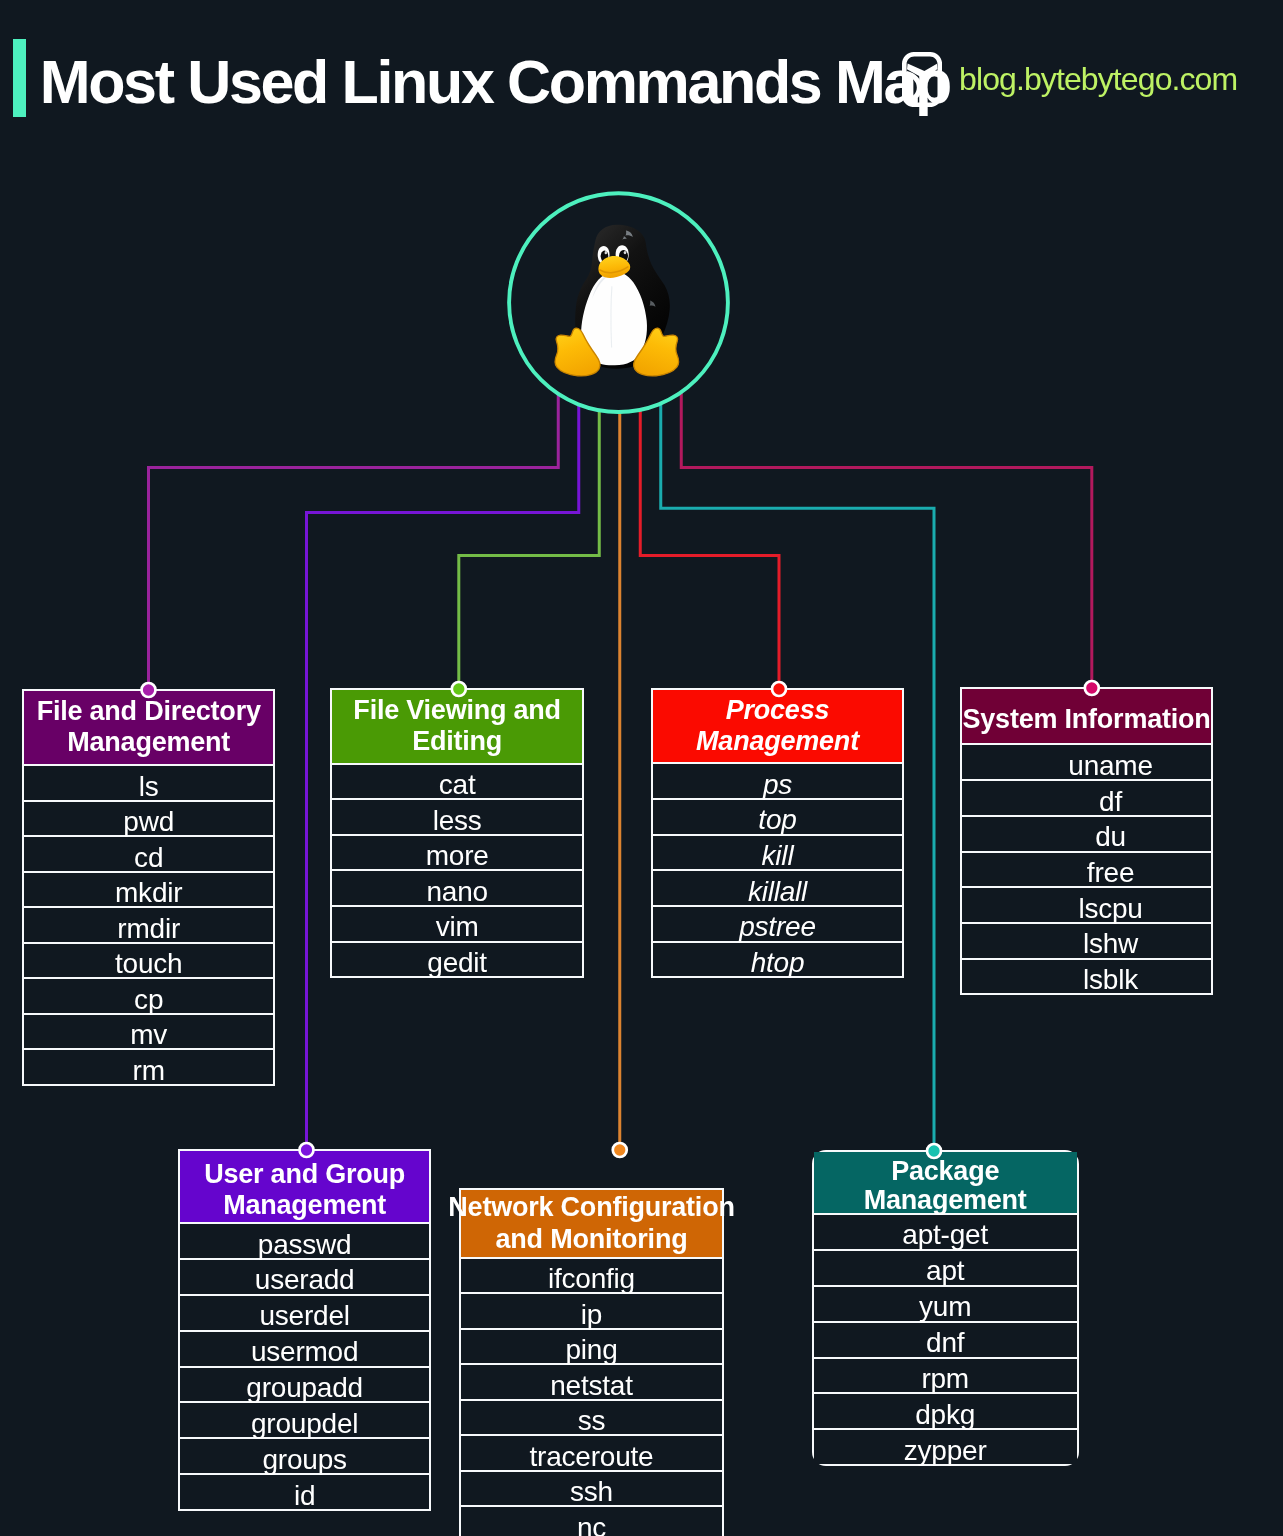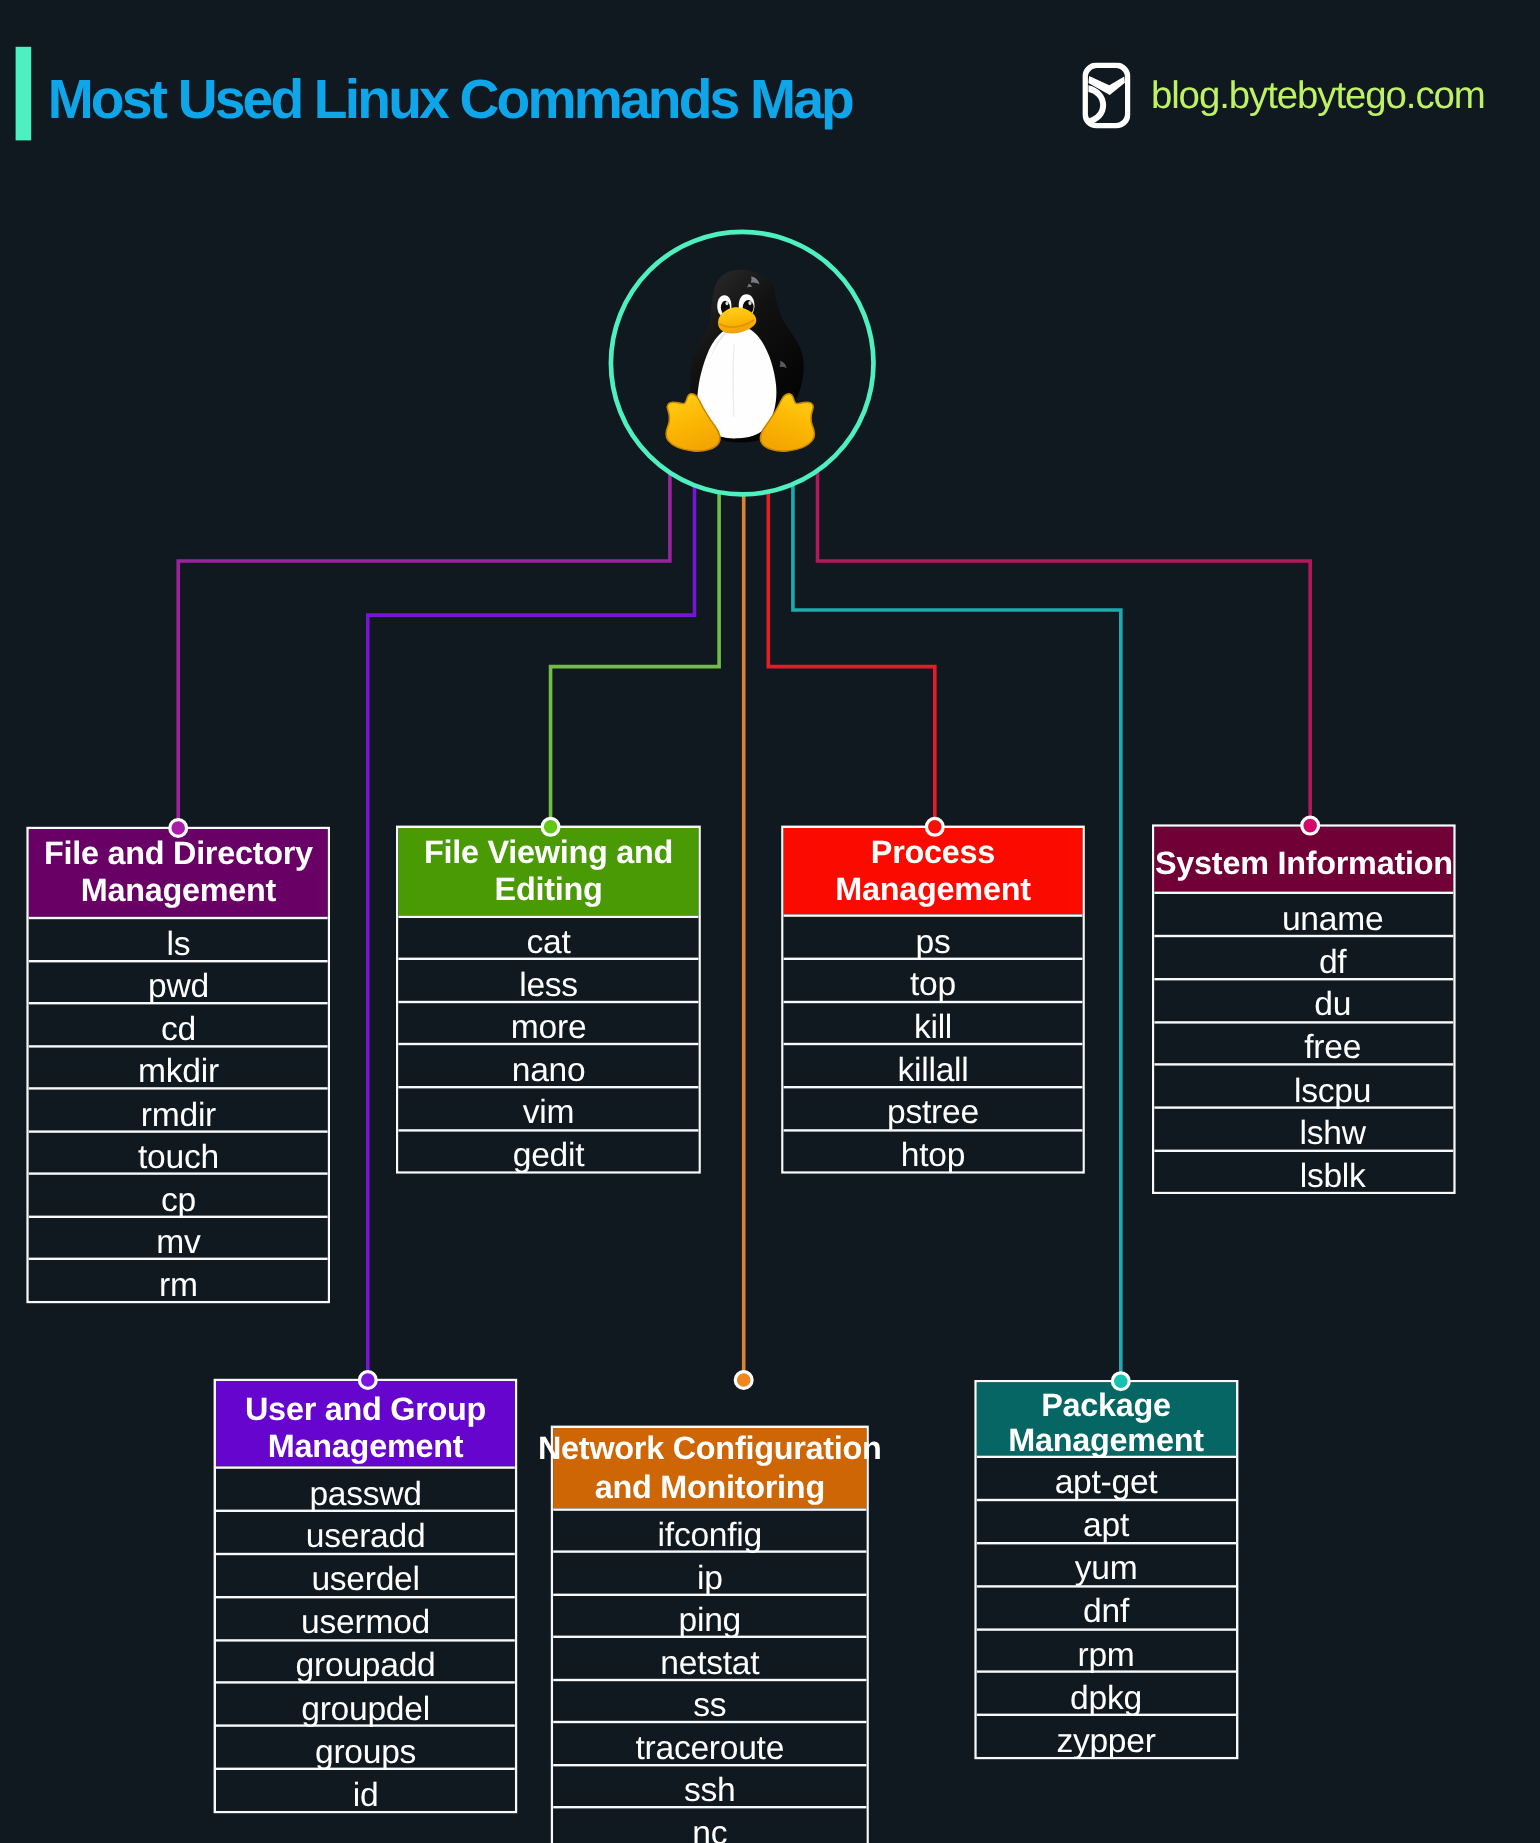--- a/index.html
+++ b/index.html
@@ -8,21 +8,21 @@
     width:1283px;height:1536px;position:relative;overflow:hidden;
     background:#101820;
     font-family:"Liberation Sans", sans-serif;
     -webkit-font-smoothing:antialiased;
   }
   .stage{position:absolute;left:0;top:0;width:1283px;height:1536px;}
 
   
   #accent-bar{position:absolute;left:13px;top:39px;width:13px;height:78px;background:#4DF0BE;}
   #page-title{position:absolute;left:39.7px;top:56.0px;line-height:52.5px;
-      color:#0ea5e9;font-size:46px;font-weight:bold;letter-spacing:-2.35px;white-space:nowrap;}
+      color:#ffffff;font-size:61px;font-weight:bold;letter-spacing:-2.35px;white-space:nowrap;}
   #brand{position:absolute;left:902.3px;top:51.7px;height:55.1px;display:flex;align-items:center;gap:16.7px;}
   #brand-text{color:#bef264;font-size:32px;letter-spacing:-0.9px;white-space:nowrap;line-height:1;}
 
   
   .card{position:absolute;border:2px solid #f7f9fb;box-sizing:border-box;z-index:2;}
   .card-header{
       display:flex;align-items:center;justify-content:center;text-align:center;
       color:#ffffff;font-weight:bold;font-size:27px;letter-spacing:-0.22px;line-height:31.1px;
       padding-top:0;box-sizing:border-box;
   }
@@ -34,37 +34,37 @@
   }
 
   #card1{left:22.4px;top:688.6px;width:252.6px;}
   #card1 .card-header{height:73.6px;background:#680066;}
   #card1 .row{height:35.52px;}
 
   #card2{left:330.2px;top:687.8px;width:253.9px;}
   #card2 .card-header{height:72.9px;background:#4A9A05;}
   #card2 .row{height:35.58px;}
 
-  #card3{left:651.0px;top:687.8px;width:253.0px;}
+  #card3{left:651.0px;top:687.8px;width:253.0px;font-style:italic;}
   #card3 .card-header{height:72.5px;background:#FB0A00;}
   #card3 .row{height:35.65px;}
 
   #card4{left:960.0px;top:686.9px;width:253.1px;}
   #card4 .card-header{height:54.5px;padding-top:7.6px;background:#700036;}
   #card4 .row{height:35.72px;padding-left:48px;}
 
   #card5{left:178.2px;top:1149.3px;width:252.9px;}
   #card5 .card-header{height:70.7px;padding-top:6.9px;background:#6505CD;}
   #card5 .row{height:35.9px;}
 
   #card6{left:459.0px;top:1188px;width:265px;}
   #card6 .card-header{height:67.0px;background:#CF6605;}
   #card6 .row{height:35.48px;}
 
-  #card7{left:811.7px;top:1150.2px;width:220px;}
+  #card7{left:811.7px;top:1150.2px;width:267px;border-radius:14px;}
   #card7 .card-header{height:60.6px;padding-top:8.0px;line-height:29.6px;background:#056663;}
   #card7 .row{height:35.95px;}
 
   #wires{position:absolute;left:0;top:0;width:1283px;height:1536px;z-index:5;pointer-events:none;}
 </style>
 </head>
 <body>
 
 <div class="stage">
 

